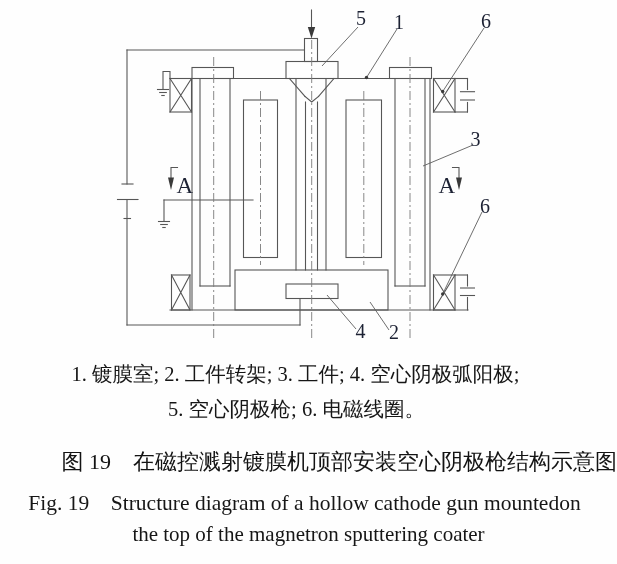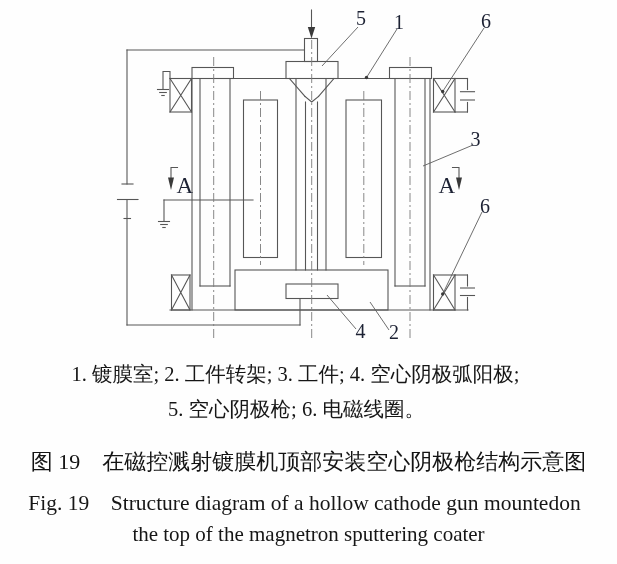--- a/index.html
+++ b/index.html
@@ -12,21 +12,21 @@
   }
   .fig-svg{position:absolute;left:0;top:0;}
   .capline{
     position:absolute;left:0;width:617px;
     text-align:center;
     color:#161616;
     white-space:nowrap;
   }
   .legend1{top:360px;font-size:20.5px;transform:translateX(-13px);}
   .legend2{top:395px;font-size:20.5px;transform:translateX(-12px);}
-  .cap-zh{top:447px;font-size:22px;color:#131313;}
+  .cap-zh{top:447px;font-size:22px;color:#131313;text-align:right;}
   .cap-en1{top:488px;font-size:21.5px;transform:translateX(-4px);}
   .cap-en2{top:522px;font-size:21px;}
   svg text{font-family:"Liberation Serif","DejaVu Serif",serif;fill:#1c2133;}
   .mline{stroke:#565656;stroke-width:1.1;fill:none;stroke-linecap:square;}
   .cline{stroke:#7a7a7a;stroke-width:0.9;fill:none;stroke-dasharray:9 3 2 3;}
   .leader{stroke:#5d5d5d;stroke-width:0.9;fill:none;}
   .soliddark{fill:#3a3a3a;stroke:none;}
 </style>
 </head>
 <body>

